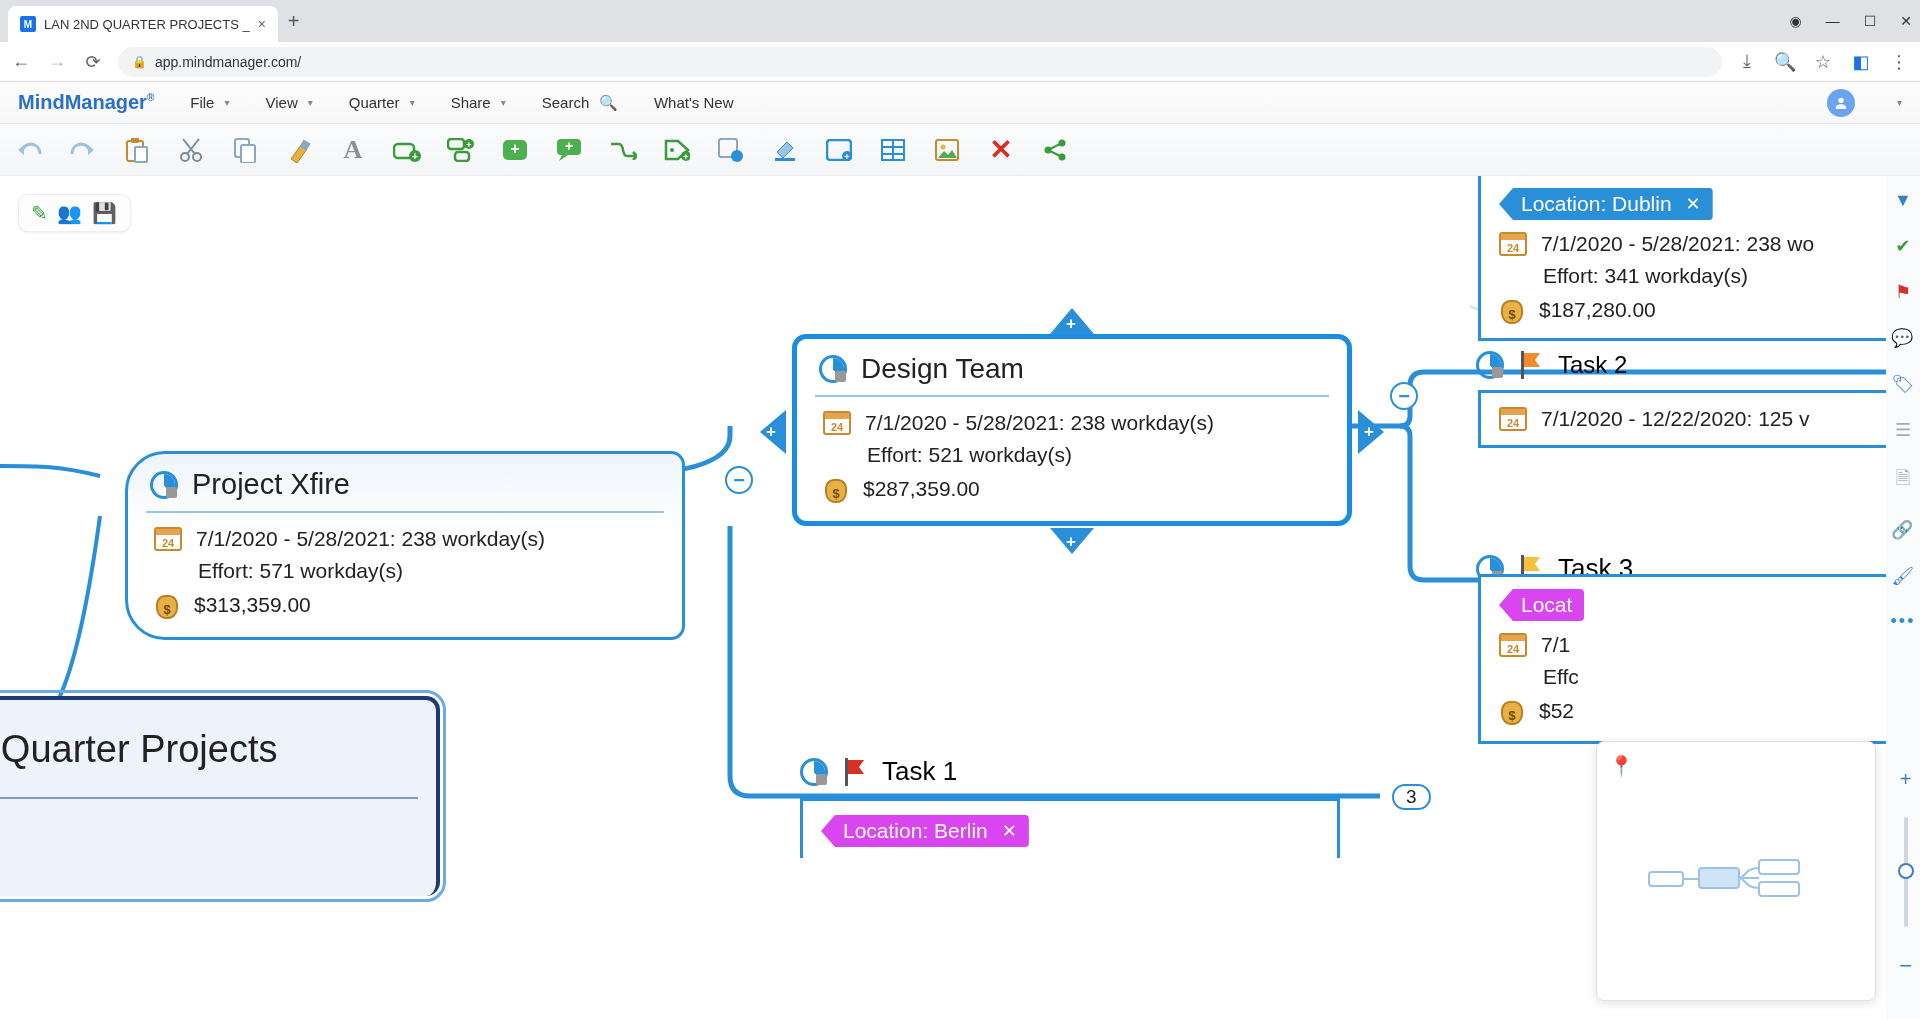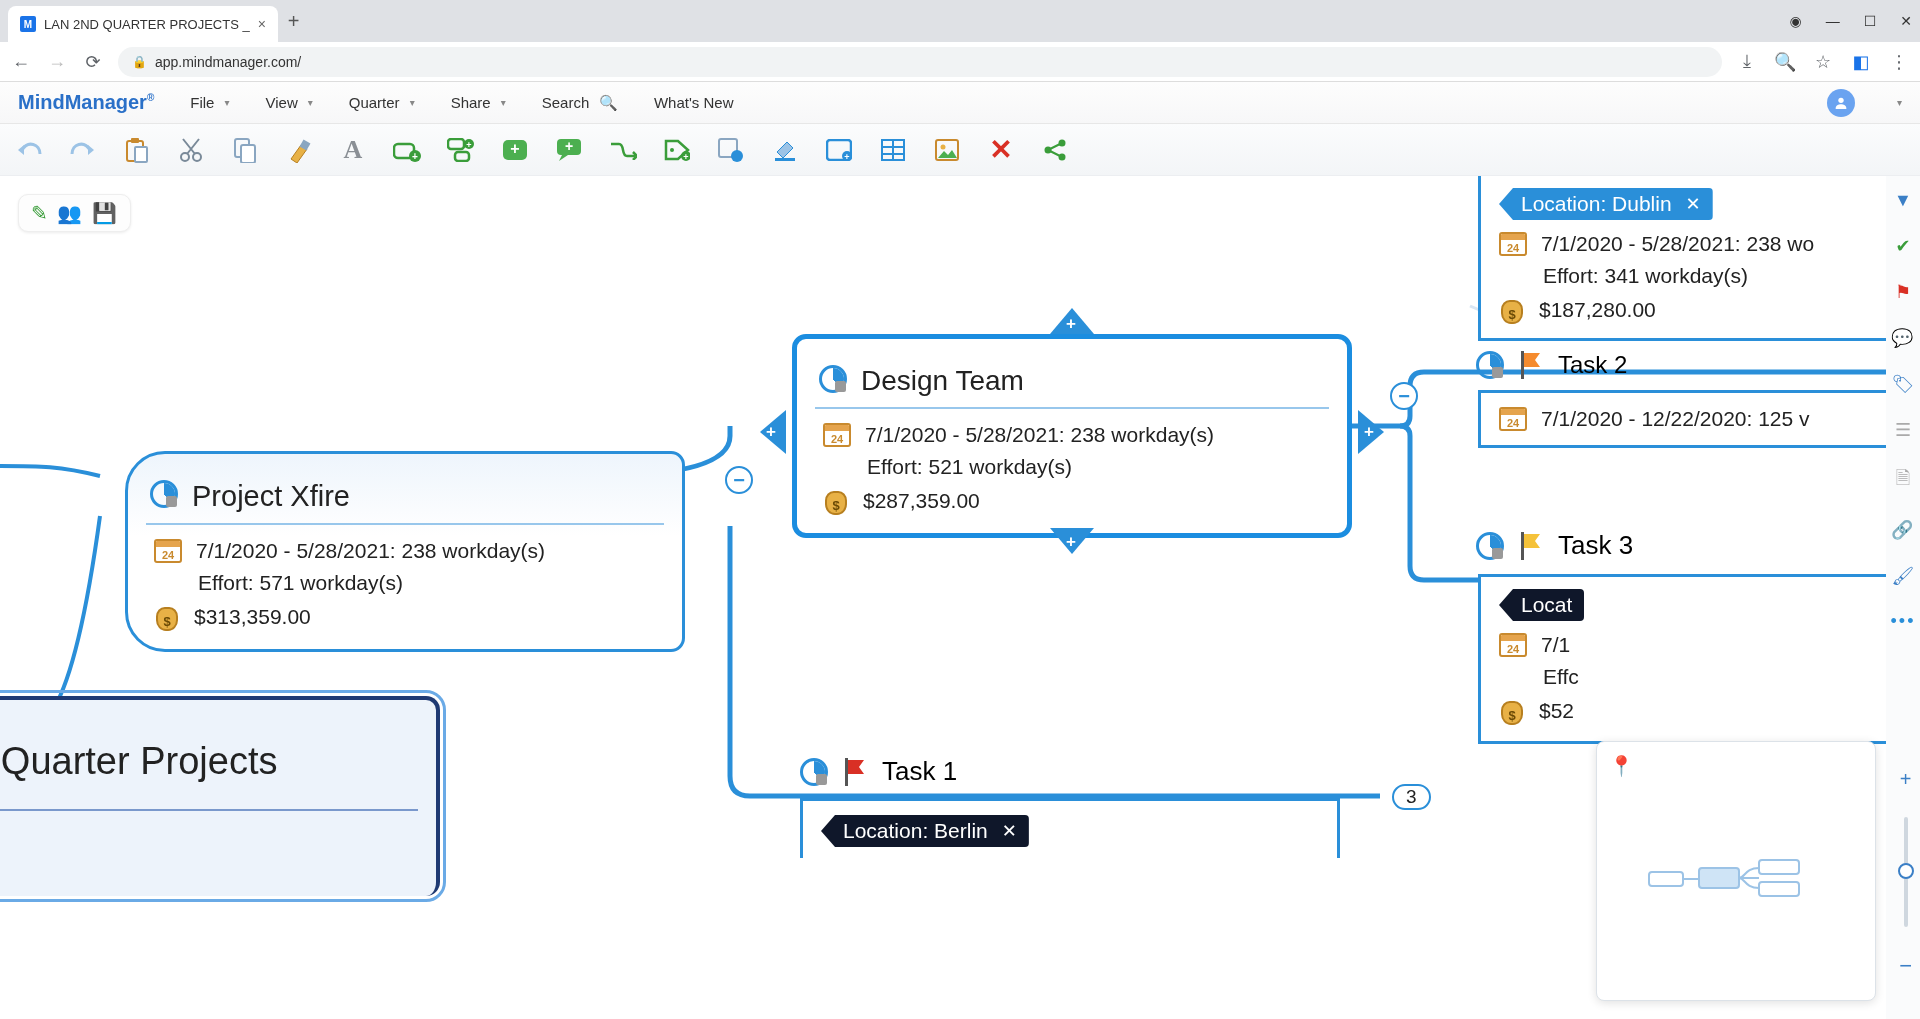--- a/index.html
+++ b/index.html
@@ -28,40 +28,40 @@
   .user-avatar{margin-left:auto;width:28px;height:28px;border-radius:50%;background:#6aa3f0;display:flex;align-items:center;justify-content:center;color:#fff;}
   
   .toolbar{display:flex;align-items:center;height:52px;padding:0 14px;gap:24px;border-bottom:1px solid #eceef1;background:linear-gradient(#fbfcfd,#f3f5f7);}
   .tb{width:30px;height:30px;display:flex;align-items:center;justify-content:center;cursor:pointer;font-size:20px;border-radius:4px;}
   .canvas-wrap{position:relative;width:100%;height:calc(1019px - 42px - 40px - 42px - 52px);background:#fff;overflow:hidden;}
   svg.bg-decor{position:absolute;top:0;right:0;pointer-events:none;}
   svg.connectors{position:absolute;top:0;left:0;pointer-events:none;}
   .float-tools{position:absolute;top:18px;left:18px;display:flex;gap:10px;background:#fdfdfd;border:1px solid #eee;border-radius:10px;padding:6px 12px;box-shadow:0 1px 3px rgba(0,0,0,.08);}
   .float-tools span{font-size:20px;cursor:pointer;}
   .node{position:absolute;background:#fff;border:3px solid #2a8fd9;border-radius:14px;padding:10px 18px;}
-  .node .title-row{display:flex;gap:14px;font-size:25px;color:#222;padding:4px 8px 10px 4px;margin-top:12px;}
+  .node .title-row{display:flex;align-items:center;gap:14px;font-size:25px;color:#222;padding:4px 8px 10px 4px;}
   .node .details{border-top:2px solid #98c7ec;padding:10px 8px 4px 8px;}
   .detail-line{display:flex;align-items:center;gap:14px;font-size:21px;color:#222;padding:4px 0;}
   .detail-sub{padding-left:44px;}
   .cal-icon{width:28px;height:24px;border:2px solid #c98a2e;border-radius:3px;background:#fff;position:relative;display:inline-flex;align-items:flex-end;justify-content:center;font-size:11px;color:#c98a2e;font-weight:bold;}
   .cal-icon::before{content:"";position:absolute;top:0;left:0;right:0;height:6px;background:#e5a44d;border-radius:1px 1px 0 0;}
   .money-icon{width:26px;height:28px;display:inline-block;position:relative;}
   .money-icon::before{content:"";position:absolute;bottom:0;left:2px;right:2px;height:20px;background:#e8b146;border:2px solid #b77f1f;border-radius:40% 40% 45% 45%;}
   .money-icon::after{content:"$";position:absolute;bottom:2px;left:0;right:0;text-align:center;font-size:13px;color:#6b4a05;font-weight:bold;}
   .pie-icon{width:28px;height:28px;border-radius:50%;border:3px solid #2a8fd9;position:relative;display:inline-block;}
   .pie-icon::before{content:"";position:absolute;inset:0;border-radius:50%;background:conic-gradient(#2a8fd9 0 140deg,transparent 140deg 360deg);}
   .pie-icon::after{content:"";position:absolute;right:-2px;bottom:-2px;width:11px;height:11px;background:#999;border-radius:2px;}
   .flag{width:26px;height:28px;position:relative;display:inline-block;}
   .flag::before{content:"";position:absolute;left:3px;top:0;bottom:0;width:3px;background:#555;}
   .node.root{border-color:#1f3a73;background:#edf3fb;border-width:4px;}
   .node.root-sel{outline:3px solid #6aaae6;outline-offset:3px;}
   .node.selected{border-width:5px;border-color:#1b8de0;}
   .node.sub{border-width:3px;}
   .node.clip{overflow:hidden;}
-  .tag{display:inline-flex;align-items:center;background:#0f172a;color:#fff;font-size:21px;padding:4px 12px 4px 22px;border-radius:4px;position:relative;clip-path:polygon(14px 0,100% 0,100% 100%,14px 100%,0 50%);gap:14px;}
+  .tag{display:inline-flex;align-items:center;background:#d946ef;color:#fff;font-size:21px;padding:4px 12px 4px 22px;border-radius:4px;position:relative;clip-path:polygon(14px 0,100% 0,100% 100%,14px 100%,0 50%);gap:14px;}
   .tag.blue{background:#2a8fd9;}
   .tag .x{font-size:18px;}
   .collapse-btn{position:absolute;width:28px;height:28px;border:2px solid #2a8fd9;border-radius:50%;background:#fff;display:flex;align-items:center;justify-content:center;color:#2a8fd9;font-size:20px;font-weight:bold;cursor:pointer;}
   .add-handle{position:absolute;width:0;height:0;cursor:pointer;}
   .add-handle.top{border-left:22px solid transparent;border-right:22px solid transparent;border-bottom:26px solid #2a8fd9;}
   .add-handle.bottom{border-left:22px solid transparent;border-right:22px solid transparent;border-top:26px solid #2a8fd9;}
   .add-handle.left{border-top:22px solid transparent;border-bottom:22px solid transparent;border-right:26px solid #2a8fd9;}
   .add-handle.right{border-top:22px solid transparent;border-bottom:22px solid transparent;border-left:26px solid #2a8fd9;}
   .add-handle span{position:absolute;color:#fff;font-size:17px;font-weight:bold;}
   .add-handle.top span{left:-6px;top:6px;}
@@ -393,21 +393,21 @@
   </div>
   <div class="node sub clip" style="left:1478px;top:214px;width:420px;border-right:none;border-radius:0">
     <div class="detail-line">
         <span class="cal-icon">
           <span>24</span>
         </span>
         <span>7/1/2020 - 12/22/2020: 125 v</span>
       </div>
   </div>
 
-  <div style="position:absolute;left:1476px;top:354px;display:flex;align-items:center;gap:14px">
+  <div style="position:absolute;left:1476px;top:377px;display:flex;align-items:center;gap:14px">
     <span class="pie-icon"></span>
     <span class="flag"><svg width="26" height="28">
           <path d="M6 2h16l-5 7 5 7H6z" fill="#f5c23a"></path>
         </svg></span>
     <span style="font-size:26px">Task 3</span>
   </div>
   <div class="node sub clip" style="left:1478px;top:398px;width:420px;height:170px;border-right:none;border-radius:0">
     <div style="padding:2px 0 8px 0"><span class="tag">
           <span>Locat</span>
         </span></div>

